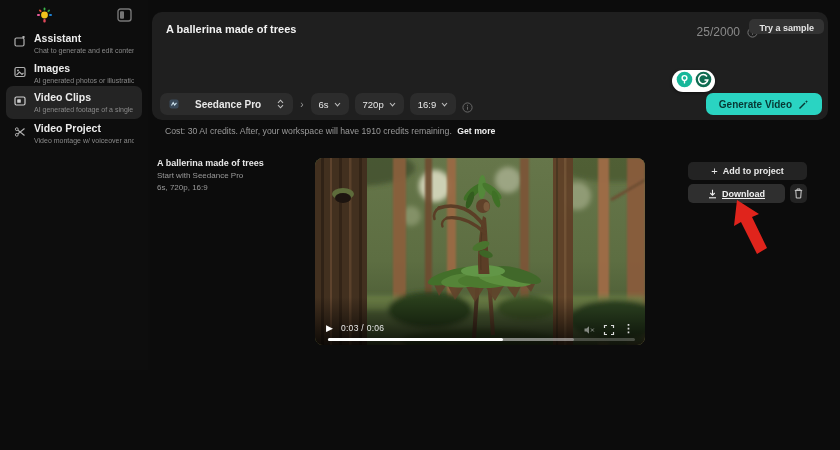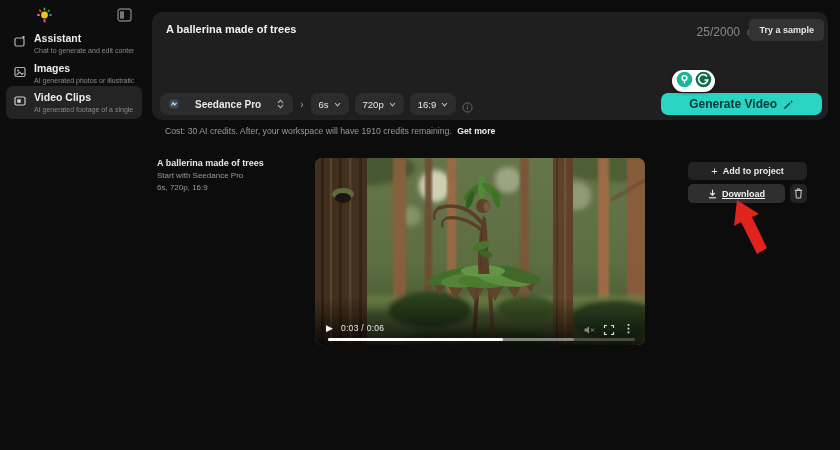--- a/index.html
+++ b/index.html
@@ -16,26 +16,26 @@
   .sb-item.selected { background:#242424; }
   .sb-icon { position:absolute; left:8px; top:7px; width:12px; height:12px; opacity:.85; }
   .sb-title { font-size:10.5px; font-weight:700; color:#ececec; line-height:12px; white-space:nowrap; }
   .sb-sub { font-size:7px; color:#8a8a8a; line-height:9px; margin-top:2px; white-space:nowrap; overflow:hidden; }
 
   
   .composer { position:absolute; left:152px; top:12px; width:676px; height:108px; background:var(--panel,#1f1f1f); border-radius:10px; }
   .prompt { position:absolute; left:14px; top:11px; right:170px; font-size:11px; font-weight:700; color:#f2f2f2; cursor:text; }
   .char-count { position:absolute; right:88px; top:13px; font-size:12px; color:#8a8a8a; }
   .info-dot { position:absolute; right:70px; top:12px; width:11px; height:11px; opacity:.7; cursor:pointer; }
-  .try-sample { position:absolute; right:4px; top:7px; height:22px; padding:0 10px; background:#333333; border:none; border-radius:5px; color:#e6e6e6; font-size:9px; font-weight:700; cursor:pointer; line-height:19px; font-family:inherit; }
+  .try-sample { position:absolute; right:4px; top:7px; height:15px; padding:0 10px; background:#333333; border:none; border-radius:5px; color:#e6e6e6; font-size:9px; font-weight:700; cursor:pointer; line-height:19px; font-family:inherit; }
   .toolbar { position:absolute; left:8px; bottom:5px; height:22px; display:flex; align-items:center; gap:6px; }
   .chip { height:22px; background:#2c2c2c; border:none; border-radius:7px; color:#e8e8e8; font-size:9.5px; display:flex; align-items:center; gap:5px; padding:0 8px; cursor:pointer; font-family:inherit; }
   .chip.model { font-weight:700; font-size:10px; padding:0 9px;gap:16px; }
   .sep { color:#9a9a9a; font-size:10px; padding:0 1px; }
-  .gen-btn { position:absolute; right:6px; bottom:5px; height:22px; padding:0 28px; background:var(--accent,#2ad4c2); color:#073733; border:none; border-radius:7px; font-size:12px; font-weight:700; display:flex; align-items:center; gap:6px; cursor:pointer; font-family:inherit; }
+  .gen-btn { position:absolute; right:6px; bottom:5px; height:22px; padding:0 13px; background:var(--accent,#2ad4c2); color:#073733; border:none; border-radius:7px; font-size:10px; font-weight:700; display:flex; align-items:center; gap:6px; cursor:pointer; font-family:inherit; }
   .cost-line { position:absolute; left:165px; top:126px; font-size:8.7px; color:#9a9a9a; }
   .cost-line .get-more { color:#f0f0f0; font-weight:700; cursor:pointer; margin-left:3px; }
 
   
   .ext-pill { position:absolute; left:672px; top:70px; width:43px; height:22px; background:#ffffff; border-radius:12px; display:flex; align-items:center; justify-content:center; gap:2px; box-shadow:0 1px 3px rgba(0,0,0,.5); }
 
   
   .meta { position:absolute; left:157px; top:158px; width:150px; }
   .meta-title { font-size:9px; font-weight:700; color:#e8e8e8; line-height:11px; }
   .meta-line { font-size:8px; color:#9a9a9a; line-height:10px; margin-top:2px; }
@@ -117,20 +117,31 @@
         <svg width="12" height="12" viewBox="0 0 12 12">
             <rect x="1" y="1.5" width="10" height="9" rx="1.5" fill="none" stroke="#cfcfcf" stroke-width="1.2"></rect>
             <circle cx="4" cy="4.5" r="1" fill="#cfcfcf"></circle>
             <path d="M2.5 9 L5.5 6 L8 8.5 L9.5 7" stroke="#cfcfcf" stroke-width="1.1" fill="none"></path>
           </svg>
       </span>
       <div class="sb-title">Images</div>
       <div class="sb-sub">AI generated photos or illustrations</div>
     </div>
 
+    <div class="sb-item" style="top:117px;">
+      <span class="sb-icon">
+        <svg width="12" height="12" viewBox="0 0 12 12">
+            <circle cx="2.8" cy="3.2" r="1.4" fill="none" stroke="#cfcfcf" stroke-width="1"></circle>
+            <circle cx="2.8" cy="8.8" r="1.4" fill="none" stroke="#cfcfcf" stroke-width="1"></circle>
+            <path d="M4 4.2 L10.5 9.5 M4 7.8 L10.5 2.5" stroke="#cfcfcf" stroke-width="1.1"></path>
+          </svg>
+      </span>
+      <div class="sb-title">Video Project</div>
+      <div class="sb-sub">Video montage w/ voiceover and b-roll</div>
+    </div>
   </nav>
 
   <section class="composer">
     <div class="prompt">A ballerina made of trees</div>
     <span class="char-count">25/2000</span>
     <span class="info-dot">
       <svg width="11" height="11" viewBox="0 0 11 11">
           <circle cx="5.5" cy="5.5" r="4.6" fill="none" stroke="#9a9a9a" stroke-width="1"></circle>
           <rect x="5" y="4.7" width="1" height="3" fill="#9a9a9a"></rect>
           <rect x="5" y="2.8" width="1" height="1" fill="#9a9a9a"></rect>

